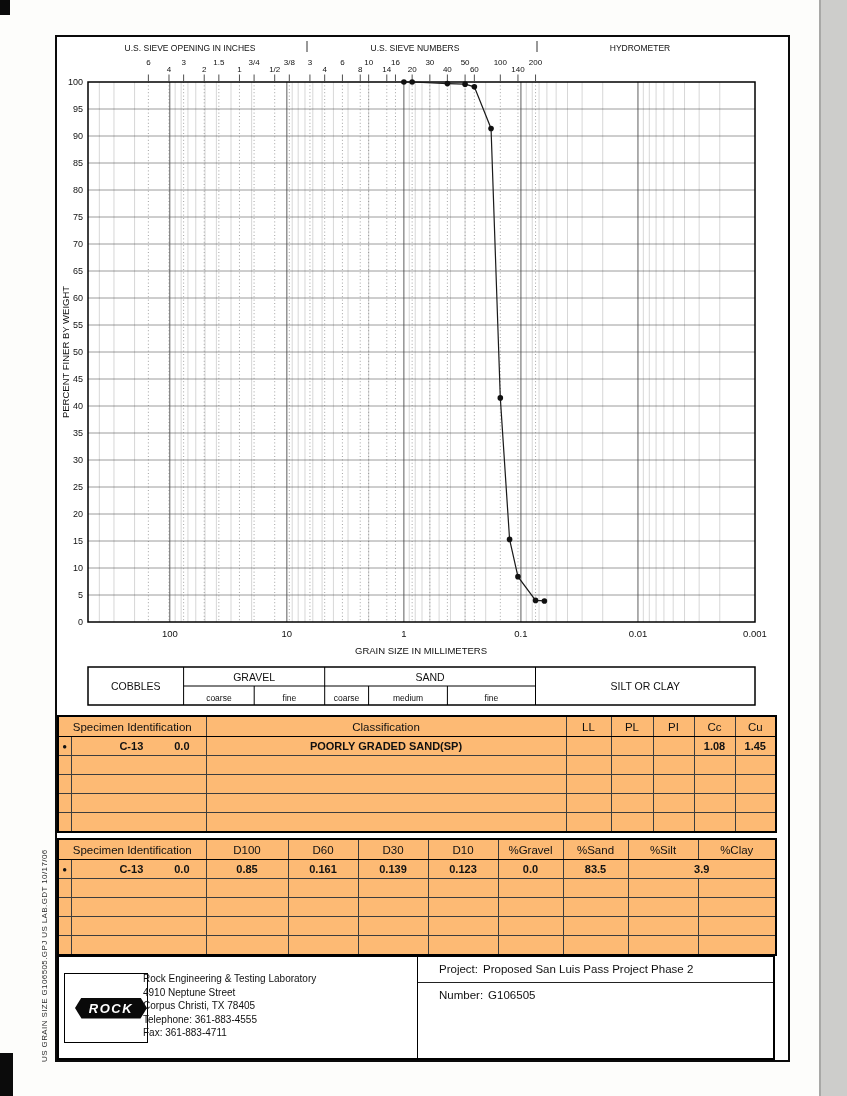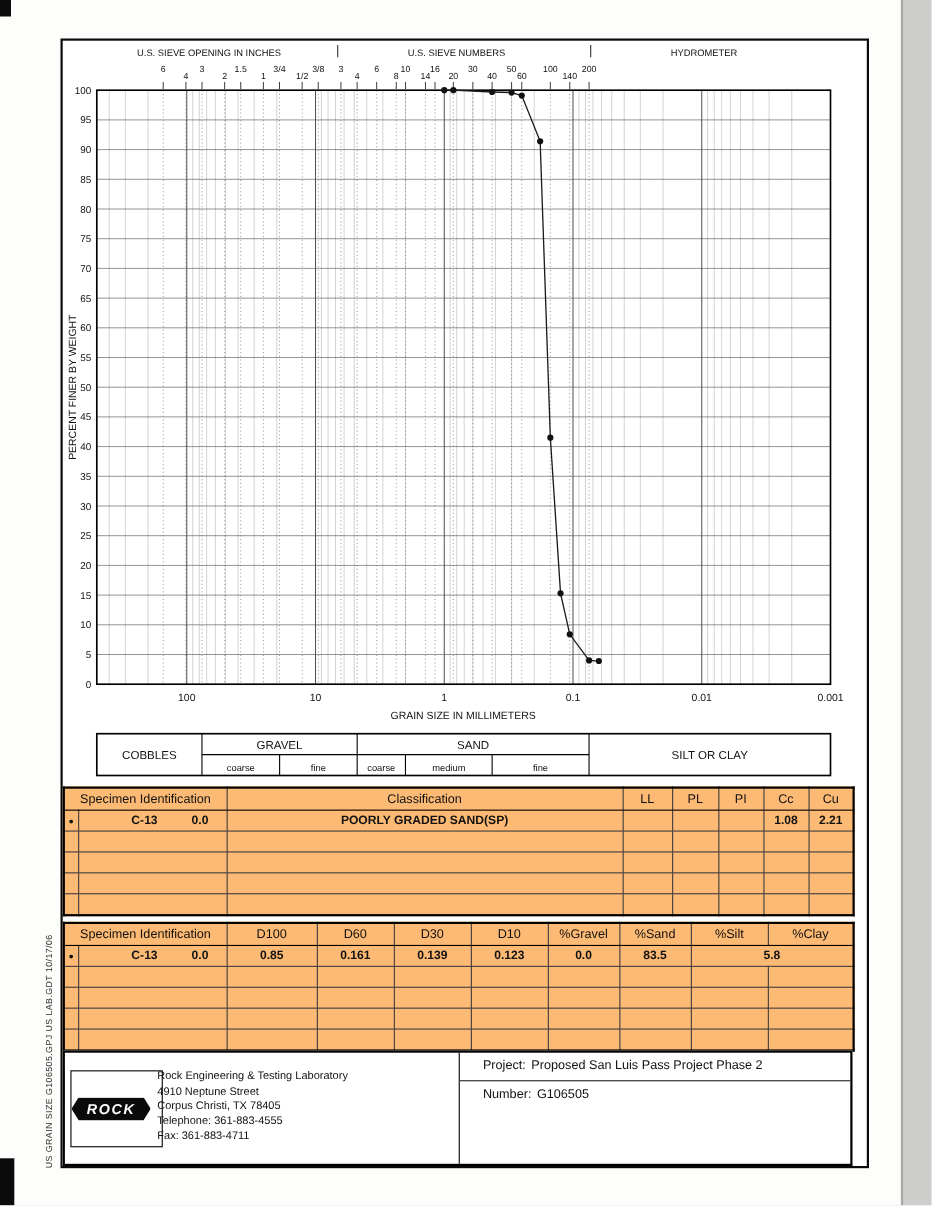--- a/index.html
+++ b/index.html
@@ -19,21 +19,21 @@
   
   .tbl{position:absolute;border-collapse:collapse;table-layout:fixed;width:718px;border:2px solid #000;background:#fdba74;}
   .tbl td{border:1px solid #3d3d3d;height:18px;font-size:11px;padding:0 2px;white-space:nowrap;overflow:hidden;}
   .tbl tr.hdr td{height:19px;text-align:center;border-bottom:1.5px solid #000;font-size:11.5px;font-weight:normal;}
   .tbl tr.drow td{font-weight:bold;text-align:center;}
   .tbl td.specc{text-align:left;padding-left:17px;}
   .tbl td.specc .depth{float:right;padding-right:14px;}
   .tbl td.mark{text-align:center;font-size:8px;padding:0;}
   
   .footer{position:absolute;left:0;top:918px;width:718px;height:105px;border:2px solid #000;box-sizing:border-box;background:#fff;}
-  .logo-box{position:absolute;left:5px;top:16px;width:82px;height:68px;border:1.5px solid #000;display:flex;align-items:center;justify-content:flex-start;}
+  .logo-box{position:absolute;left:5px;top:16px;width:82px;height:68px;border:1.5px solid #000;display:flex;align-items:center;justify-content:flex-end;}
   .rock-logo{background:#0a0a0a;color:#fff;font-weight:bold;font-style:italic;font-size:13px;width:72px;height:21px;display:flex;align-items:center;justify-content:center;letter-spacing:1.5px;clip-path:polygon(0 50%,9% 0,91% 0,100% 50%,91% 100%,9% 100%);}
   .company{position:absolute;left:84px;top:15px;font-size:10px;line-height:13.5px;}
   .f-right{position:absolute;left:358px;top:0;right:0;bottom:0;border-left:1.6px solid #000;}
   .f-title{height:26px;line-height:26px;text-align:center;font-weight:bold;font-size:16.5px;border-bottom:1.6px solid #000;letter-spacing:0.5px;}
   .f-row{height:25px;line-height:25px;padding-left:8px;font-size:11.5px;border-bottom:1px solid #222;}
   .f-row.last{border-bottom:none;}
   .f-lab{margin-right:5px;padding-left:13px;}
   
   .side-text{position:absolute;left:40px;top:826px;height:236px;writing-mode:vertical-rl;transform:rotate(180deg);font-size:8px;letter-spacing:0.4px;color:#2a2a2a;white-space:nowrap;}
 </style>
@@ -290,21 +290,21 @@
           <td>Cu</td>
         </tr>
         <tr class="drow">
           <td class="mark">●</td>
           <td class="specc"><span>C-13</span><span class="depth">0.0</span></td>
           <td>POORLY GRADED SAND(SP)</td>
           <td></td>
           <td></td>
           <td></td>
           <td>1.08</td>
-          <td>2.21</td>
+          <td>1.45</td>
         </tr>
         <tr class="erow">
             <td></td>
             <td></td>
             <td></td>
             <td></td>
             <td></td>
             <td></td>
             <td></td>
             <td></td>
@@ -369,21 +369,21 @@
         </tr>
         <tr class="drow">
           <td class="mark">●</td>
           <td class="specc"><span>C-13</span><span class="depth">0.0</span></td>
           <td>0.85</td>
           <td>0.161</td>
           <td>0.139</td>
           <td>0.123</td>
           <td>0.0</td>
           <td>83.5</td>
-          <td colspan="2">5.8</td>
+          <td colspan="2">3.9</td>
         </tr>
         <tr class="erow">
             <td></td>
             <td></td>
             <td></td>
             <td></td>
             <td></td>
             <td></td>
             <td></td>
             <td></td>

